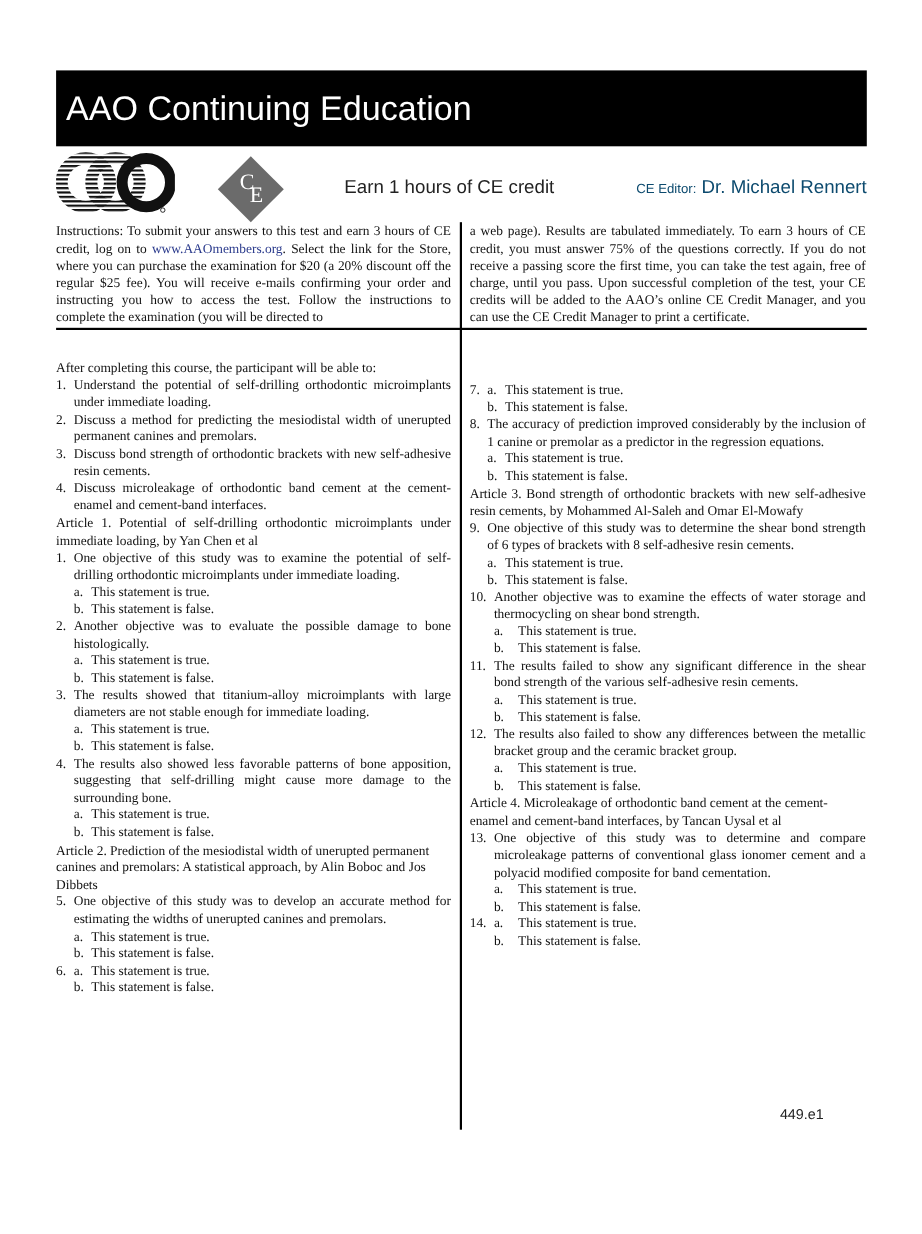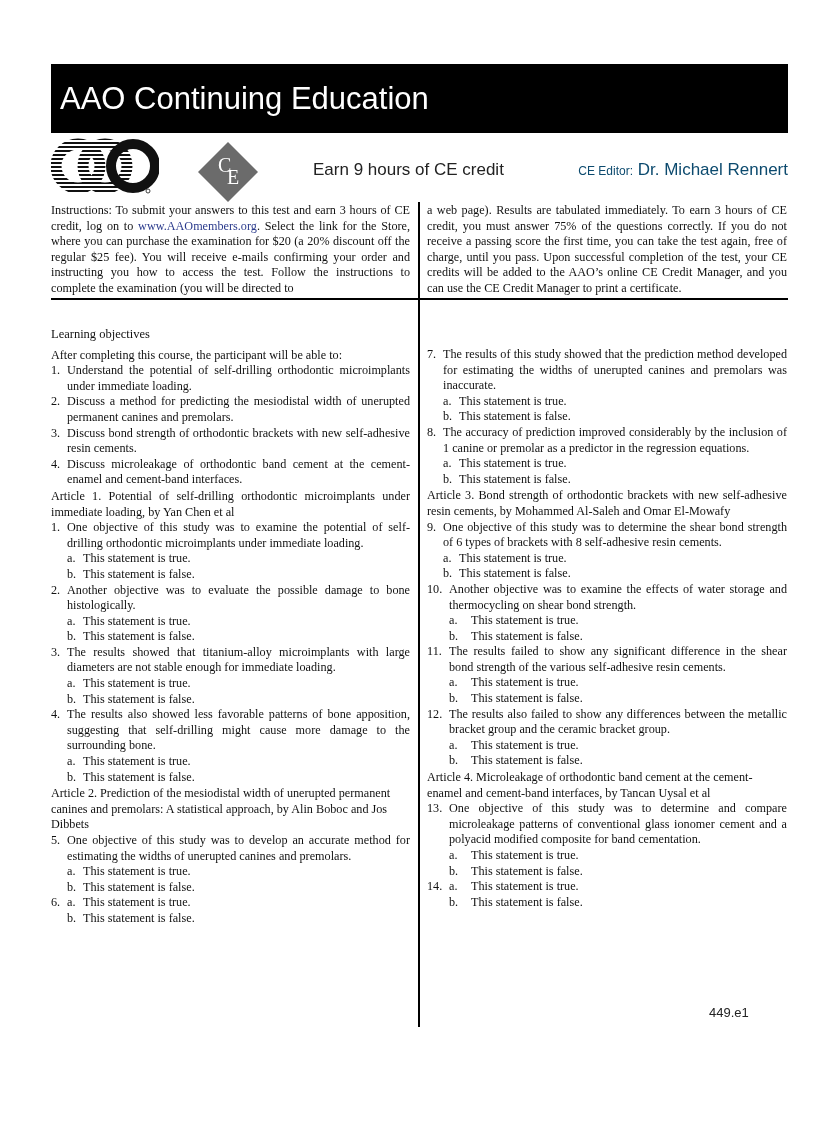--- a/index.html
+++ b/index.html
@@ -71,38 +71,37 @@
     <circle cx="27" cy="28" r="22" fill="none" stroke="url(#stripes)" stroke-width="11"></circle>
     <circle cx="97" cy="53" r="2" fill="none" stroke="#111" stroke-width="0.8"></circle>
   </svg>
 
   <svg class="logo-ce" viewBox="0 0 64 64">
     <polygon points="32,2 62,32 32,62 2,32" fill="#6b6b6b"></polygon>
     <text x="22" y="32" font-family="Liberation Serif, serif" font-size="20" fill="#fff">C</text>
     <text x="31" y="44" font-family="Liberation Serif, serif" font-size="20" fill="#fff">E</text>
   </svg>
 
-  <div class="earn">Earn 9 hours of CE credit</div>
+  <div class="earn">Earn 1 hours of CE credit</div>
 
   <div class="editor">
     <span class="lbl">CE Editor:</span>
     <span>Dr. Michael Rennert</span>
   </div>
 
   <div class="instr-left serif">
     <span>Instructions: To submit your answers to this test and earn 3 hours of CE credit, log on to </span><span class="link">www.AAOmembers.org</span><span>. Select the link for the Store, where you can purchase the examination for $20 (a 20% discount off the regular $25 fee). You will receive e-mails confirming your order and instructing you how to access the test. Follow the instructions to complete the examination (you will be directed to</span>
   </div>
 
   <div class="instr-right serif">a web page). Results are tabulated immediately. To earn 3 hours of CE credit, you must answer 75% of the questions correctly. If you do not receive a passing score the first time, you can take the test again, free of charge, until you pass. Upon successful completion of the test, your CE credits will be added to the AAO’s online CE Credit Manager, and you can use the CE Credit Manager to print a certificate.</div>
 
   <div class="vline"></div>
   <div class="hline"></div>
 
   <div class="col-left serif">
-    <p class="heading">Learning objectives</p>
     <p class="intro">After completing this course, the participant will be able to:</p>
     <ol class="q">
       <li class="qtext"><span class="num">1.</span><span>Understand the potential of self-drilling orthodontic microimplants under immediate loading.</span></li>
       <li class="qtext"><span class="num">2.</span><span>Discuss a method for predicting the mesiodistal width of unerupted permanent canines and premolars.</span></li>
       <li class="qtext"><span class="num">3.</span><span>Discuss bond strength of orthodontic brackets with new self-adhesive resin cements.</span></li>
       <li class="qtext"><span class="num">4.</span><span>Discuss microleakage of orthodontic band cement at the cement-enamel and cement-band interfaces.</span></li>
     </ol>
 
     <div class="article just">Article 1. Potential of self-drilling orthodontic microimplants under immediate loading, by Yan Chen et al</div>
     <ol class="q">
@@ -157,21 +156,20 @@
           <li><span class="lt">b.</span><span>This statement is false.</span></li>
         </ul>
       </li>
     </ol>
   </div>
 
   <div class="col-right serif">
     <ol class="q">
       <li>
         <span class="num">7.</span>
-        <div class="qtext">The results of this study showed that the prediction method developed for estimating the widths of unerupted canines and premolars was inaccurate.</div>
         <ul class="opts">
           <li><span class="lt">a.</span><span>This statement is true.</span></li>
           <li><span class="lt">b.</span><span>This statement is false.</span></li>
         </ul>
       </li>
       <li>
         <span class="num">8.</span>
         <div class="qtext">The accuracy of prediction improved considerably by the inclusion of 1 canine or premolar as a predictor in the regression equations.</div>
         <ul class="opts">
           <li><span class="lt">a.</span><span>This statement is true.</span></li>

